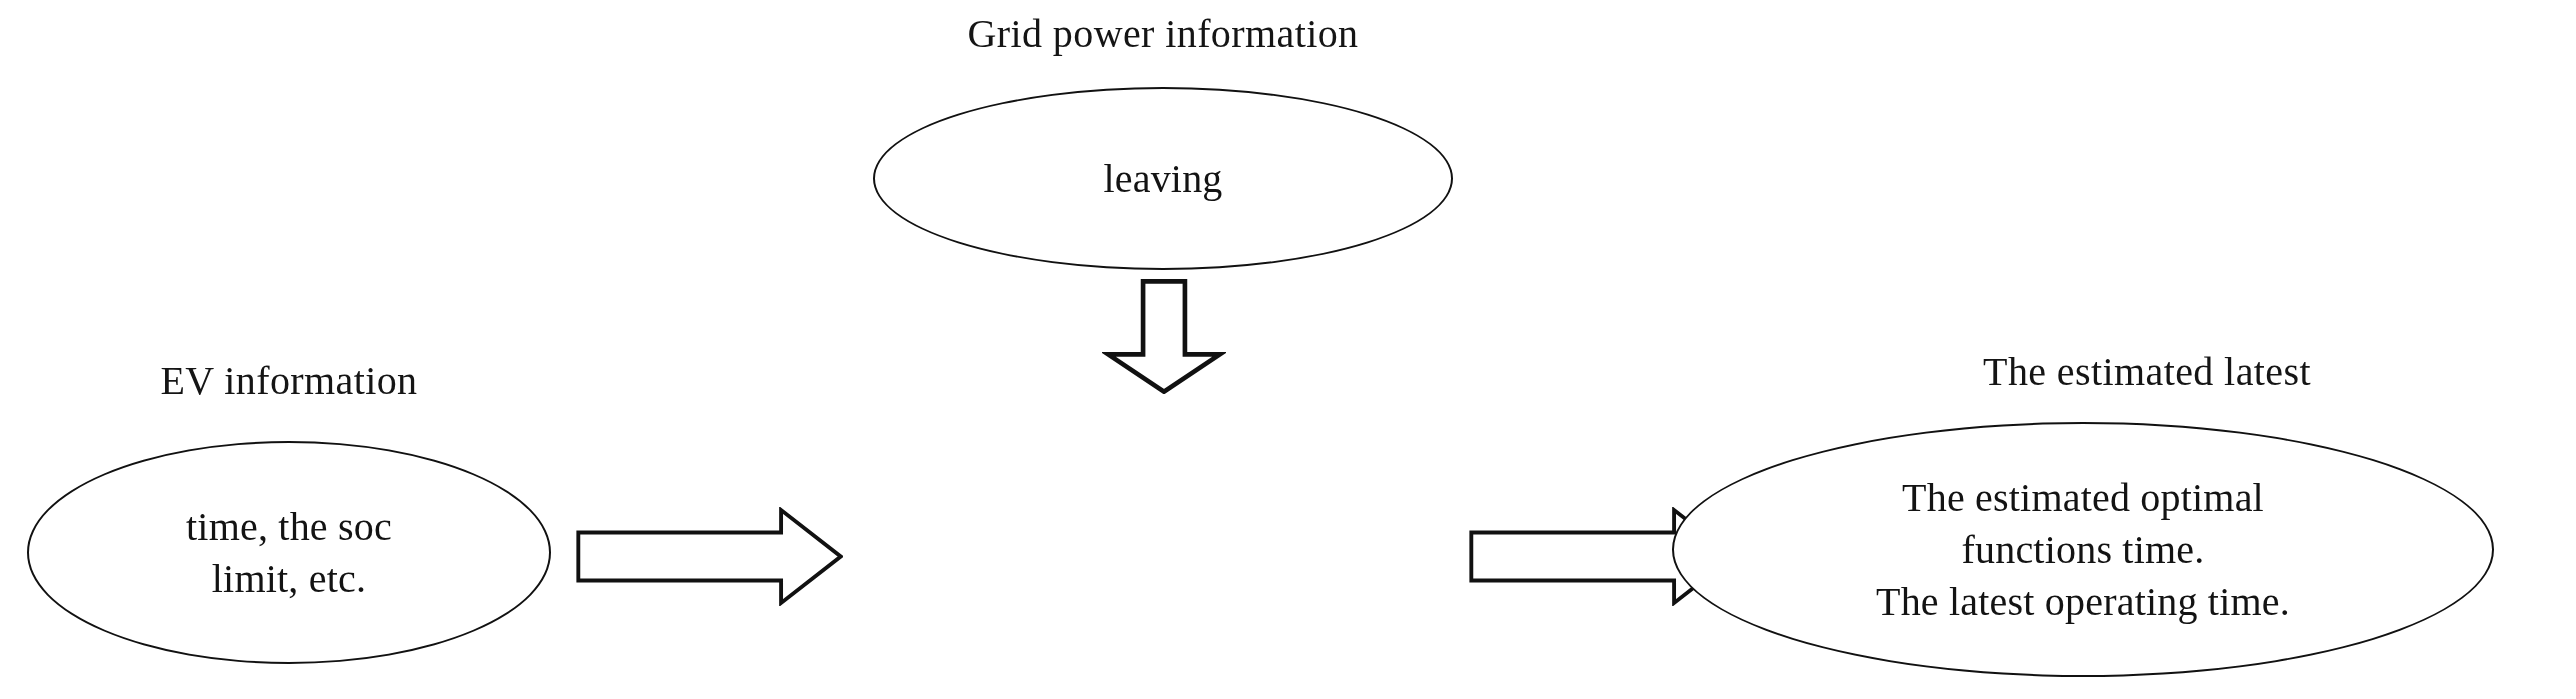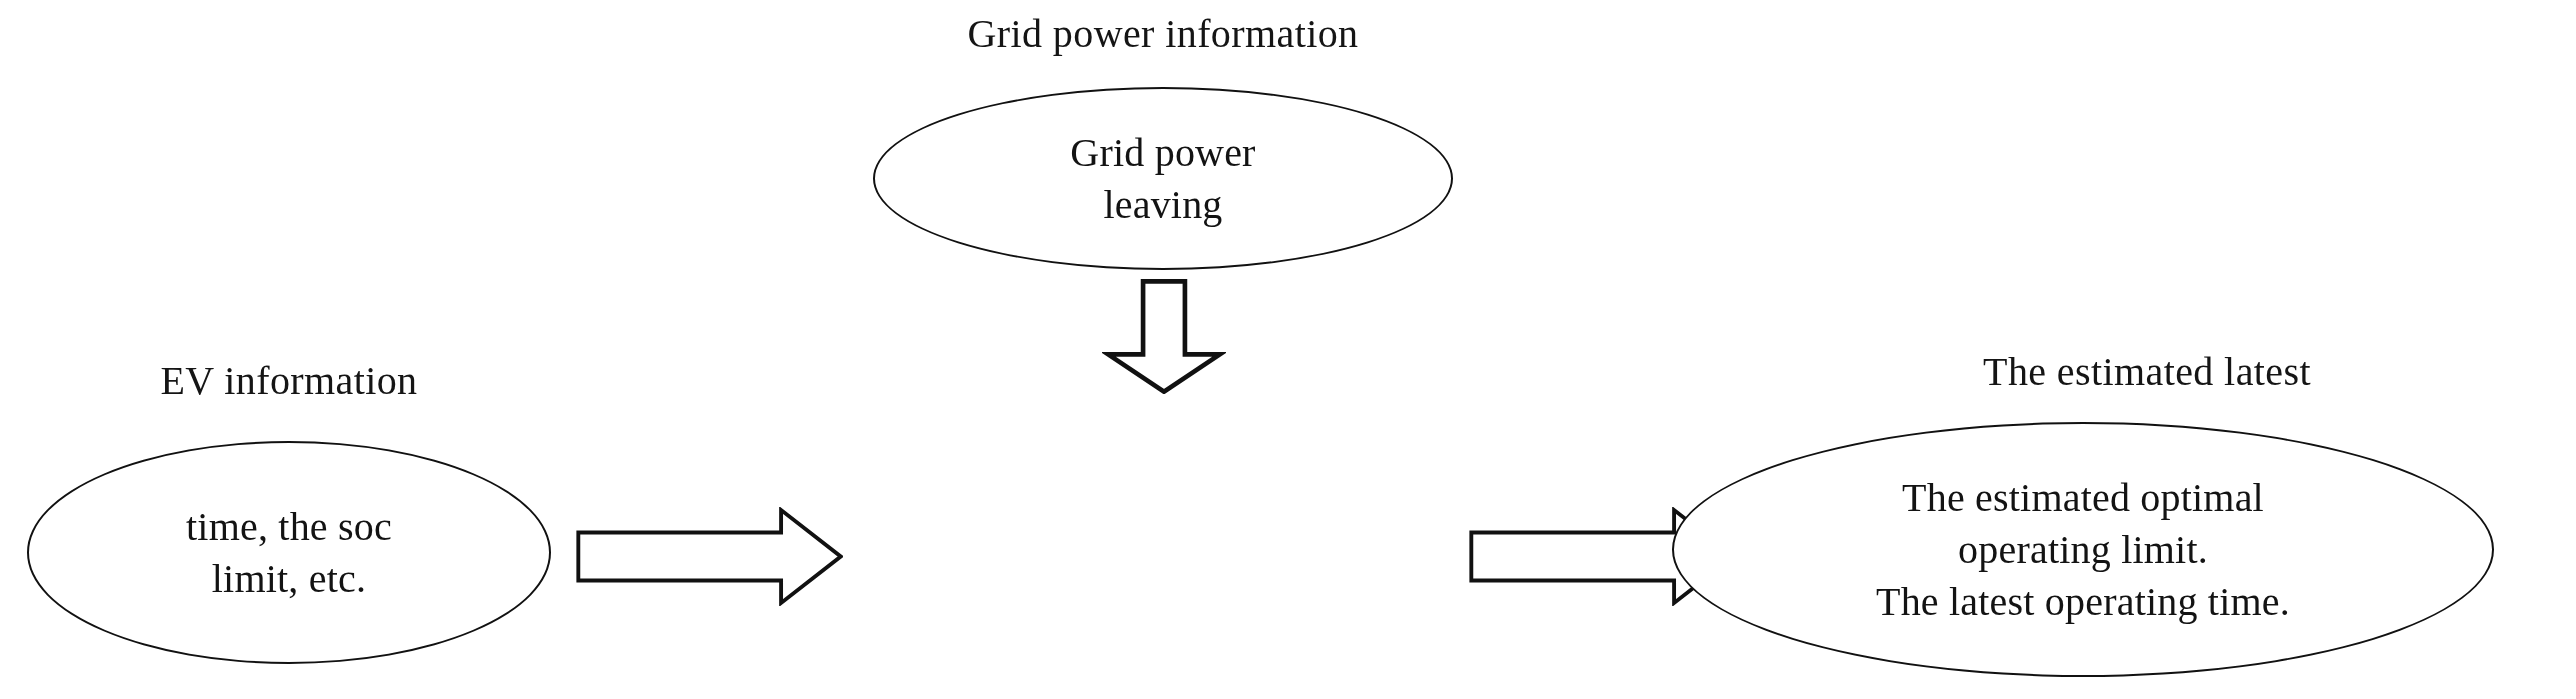--- a/index.html
+++ b/index.html
@@ -82,21 +82,20 @@
 </style>
 </head>
 <body>
 
 <div id="canvas">
 
   <div class="caption" style="left:873px; top:14px; width:580px;">Grid power information</div>
 
   <div class="ellipse" style="left:873px; top:87px; width:580px; height:183px;">
     <div class="body-text">
-      <span class="line-break">Grid power</span>
       <span class="line-break">leaving</span>
     </div>
   </div>
 
   <div class="block-arrow vertical" style="left:1102px; top:279px; width:124px; height:115px;">
     <svg viewBox="0 0 160 148" preserveAspectRatio="none">
       <polygon points="53,3 107,3 107,97 152,97 80,145 8,97 53,97"></polygon>
     </svg>
   </div>
 
@@ -120,19 +119,19 @@
     <svg viewBox="0 0 345 128" preserveAspectRatio="none">
       <polygon points="3,33 265,33 265,4 342,64 265,124 265,95 3,95"></polygon>
     </svg>
   </div>
 
   <div class="caption" style="left:1736px; top:352px; width:822px;">The estimated latest</div>
 
   <div class="ellipse" style="left:1672px; top:422px; width:822px; height:255px;">
     <div class="body-text">
       <span class="line-break">The estimated optimal</span>
-      <span class="line-break">operating limit.</span>
+      <span class="line-break">functions time.</span>
       <span class="line-break">The latest operating time.</span>
     </div>
   </div>
 
 </div>
 
 
 </body></html>

